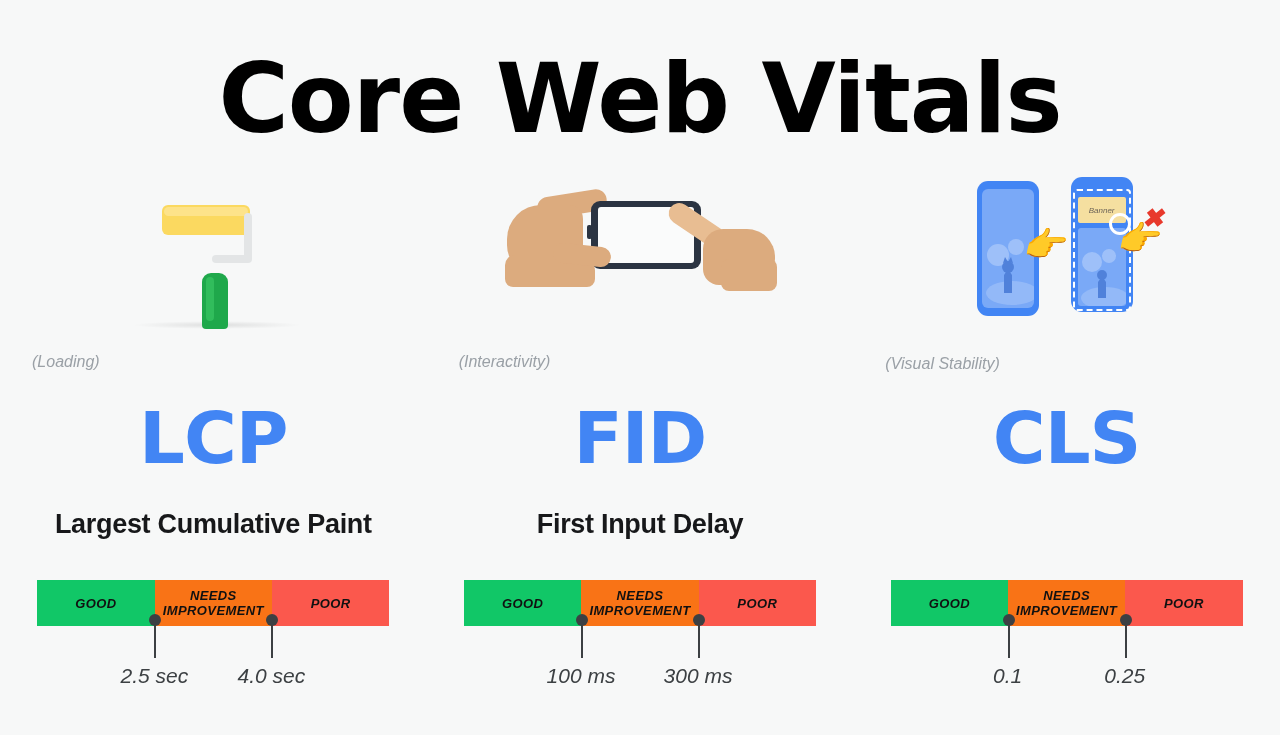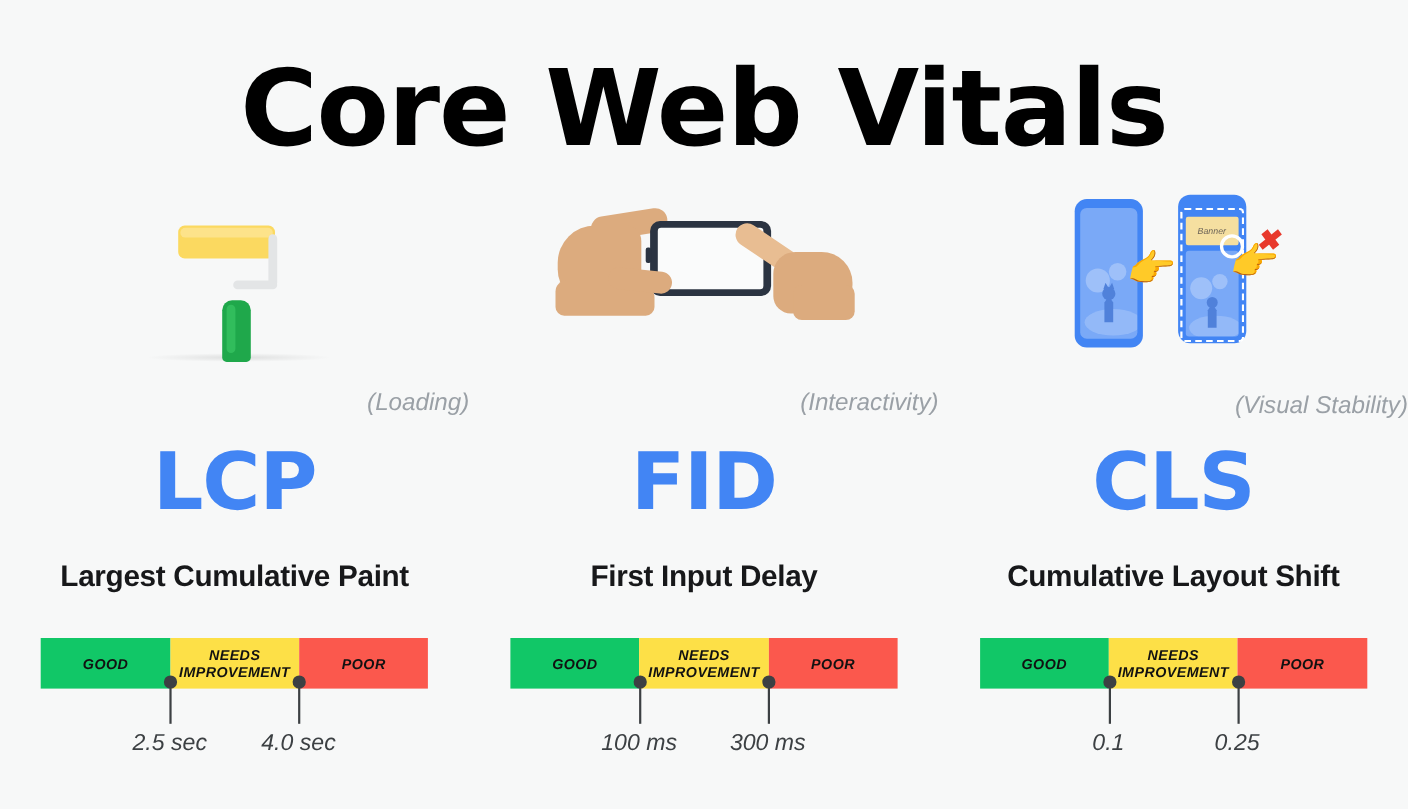--- a/index.html
+++ b/index.html
@@ -121,25 +121,26 @@
   .eh1 { left: 56px; top: 52px; }
   .eh2 { left: 150px; top: 46px; }
   .xmark { position: absolute; left: 175px; top: 30px; font-size: 26px; color: #e8392c;
            font-weight: bold; line-height: 1; }
 
   
   .sublabel {
     position: absolute;
     top: 178px;
     left: 0; width: 100%;
-    text-align: right;
-    font-size: 22px;
+    text-align: left;
+    font-size: 16px;
     font-style: italic;
     color: #9aa0a6;
     font-family: "Liberation Sans", sans-serif;
+    padding-left: 32px;
   }
   .col-cls .sublabel { top: 180px; }
 
   
   .acronym {
     position: absolute;
     top: 215px;
     left: 0; width: 100%;
     text-align: center;
     font-size: 72px;
@@ -187,21 +188,21 @@
     justify-content: center;
     text-align: center;
     font-size: 13px;
     font-weight: 700;
     letter-spacing: .4px;
     color: #111111;
     line-height: 15px;
     font-family: "Liberation Sans", sans-serif;
   }
   .seg-good { background: #11c767; }
-  .seg-ni   { background: #fde047; }
+  .seg-ni   { background: #f97316; }
   .seg-poor { background: #fb584d; }
 
   
   .pin { position: absolute; top: 40px; width: 2px; height: 38px; background: #3c4043; }
   .pin .dot { position: absolute; left: -5px; top: -6px; width: 12px; height: 12px;
               background: #3c4043; border-radius: 50%; }
   .pin1 { left: 50%; margin-left: -59px; }
   .pin2 { left: 50%; margin-left: 58px; }
 
   .thresh-label {
@@ -327,21 +328,20 @@
           </div>
           <div class="ph2-dash"></div>
           <div class="ring"></div>
           <span class="emoji-hand eh1">👉</span>
           <span class="emoji-hand eh2">👉</span>
           <span class="xmark">✖</span>
         </div>
       </div>
       <div class="sublabel">(Visual Stability)</div>
       <div class="acronym">CLS</div>
-      <div class="fullname">Cumulative Layout Shift</div>
 
       <div class="bar-wrap">
         <div class="bar">
           <div class="seg seg-good">GOOD</div>
           <div class="seg seg-ni">
             <span><span>NEEDS</span><br><span>IMPROVEMENT</span></span>
           </div>
           <div class="seg seg-poor">POOR</div>
         </div>
         <div class="pin pin1">

